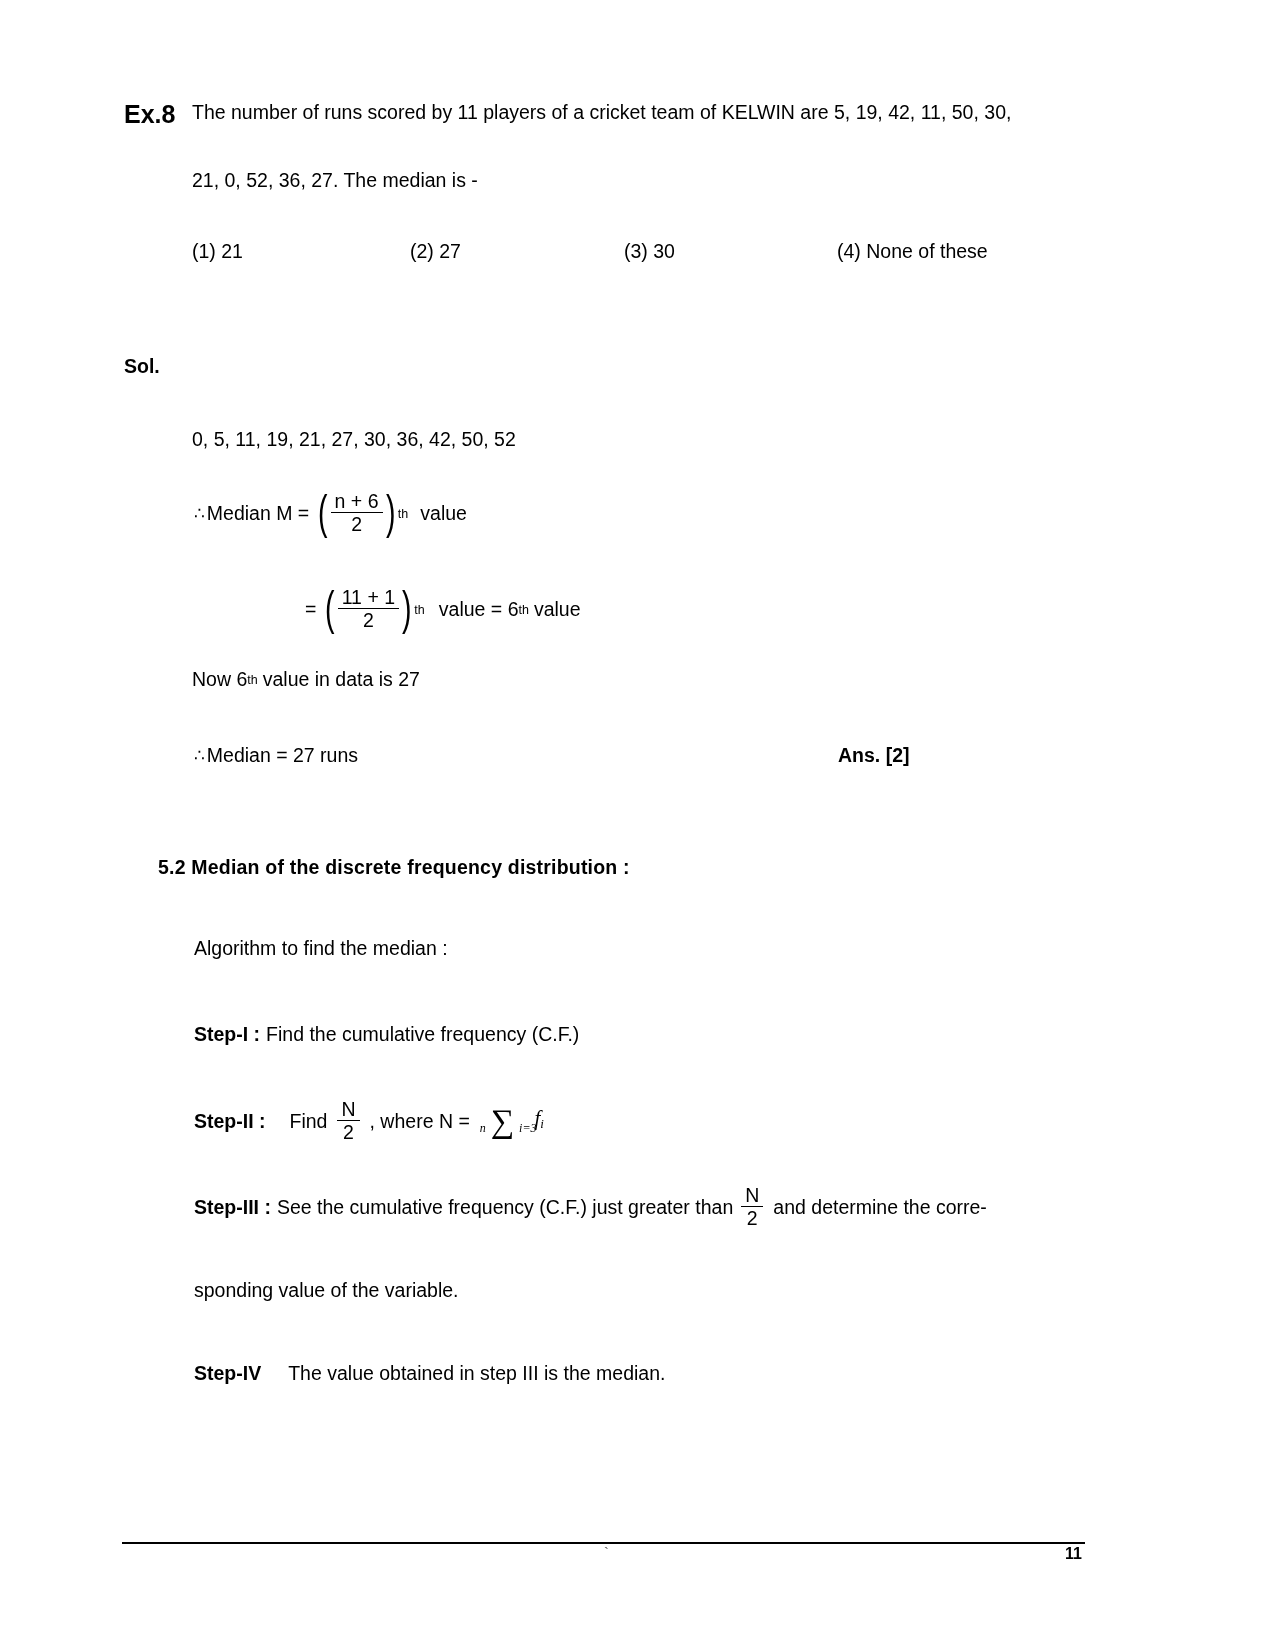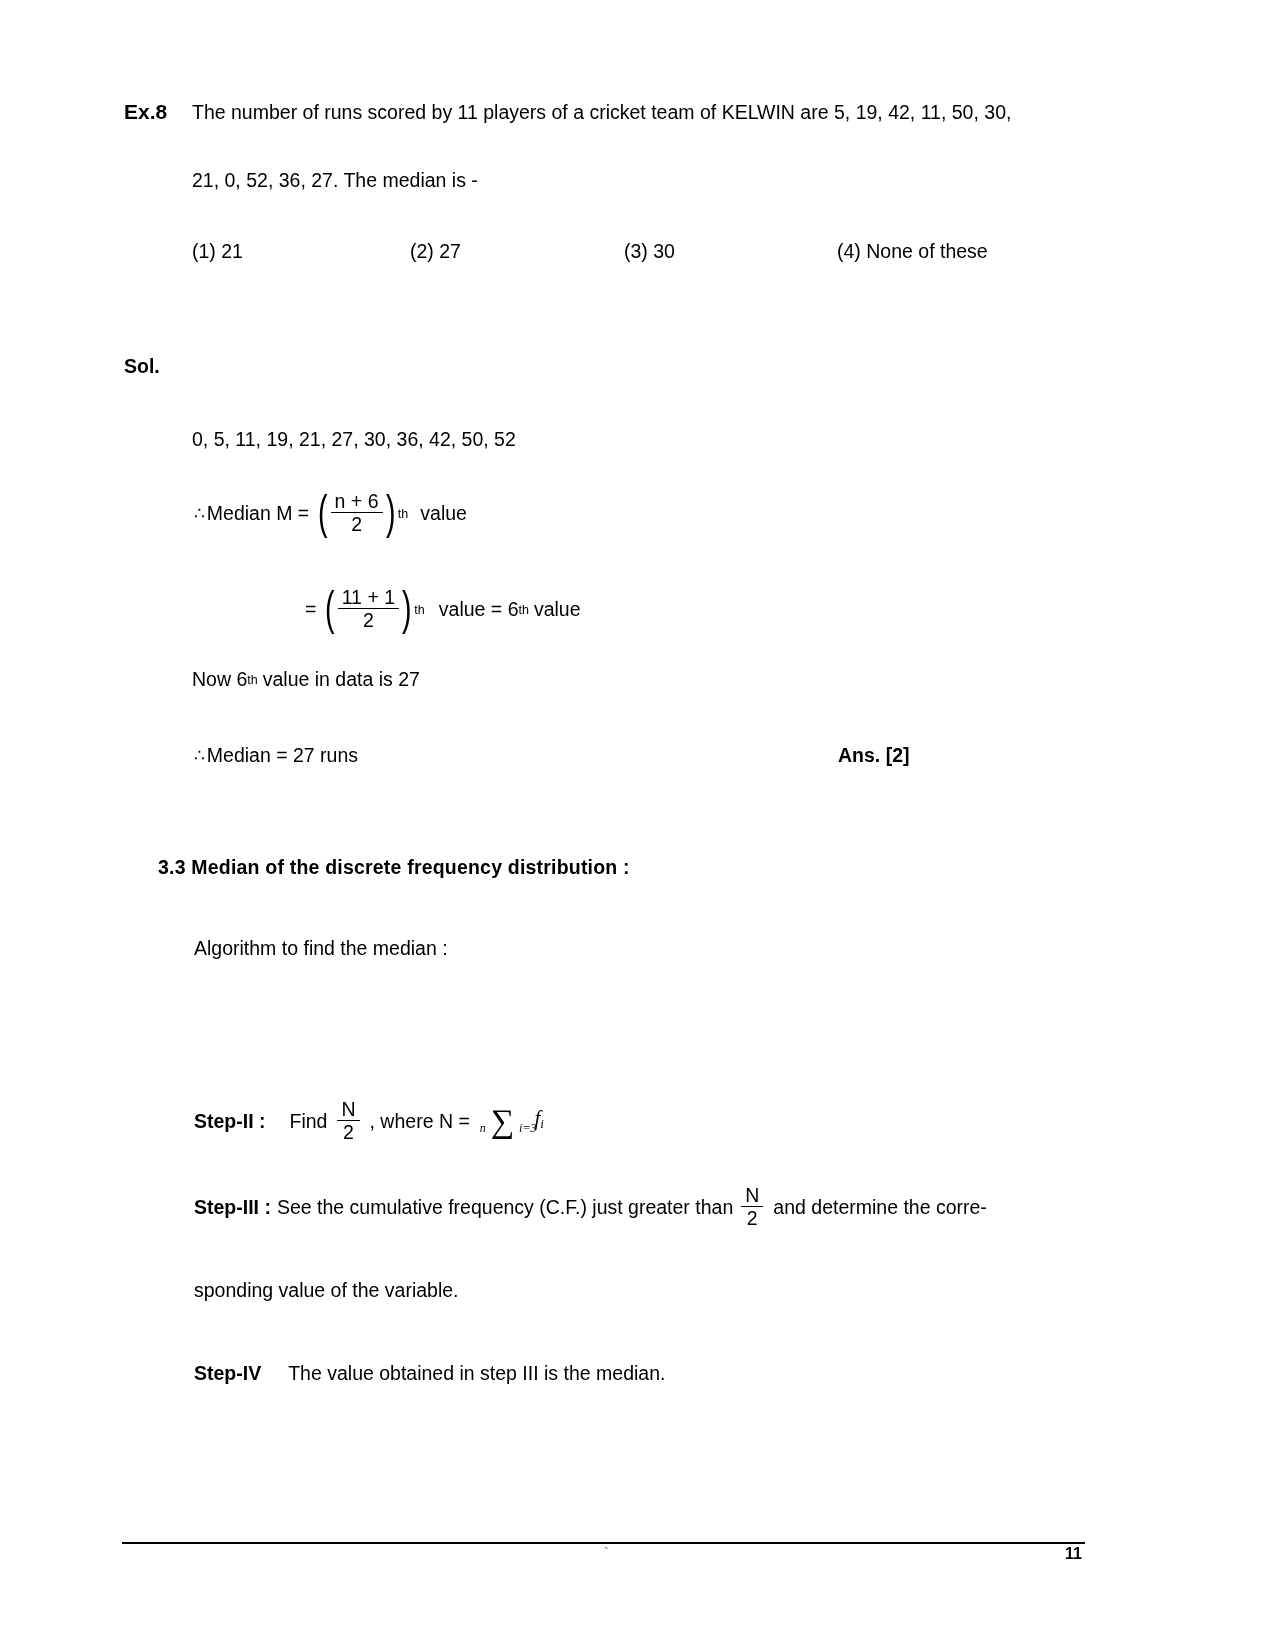--- a/index.html
+++ b/index.html
@@ -47,21 +47,21 @@
     line-height: 1.25;
     white-space: nowrap;
   }
   .label-bold {
     font-weight: bold;
   }
 
   .lbl-ex {
     position: absolute;
     left: 124px;
-    font-size: 21px;
+    font-size: 25px;
     font-weight: bold;
   }
   .lbl-sol {
     position: absolute;
     left: 124px;
     font-size: 19.5px;
     font-weight: bold;
   }
 
   
@@ -285,24 +285,28 @@
     <span style="padding-left:5px;">value in data is 27</span>
   </div>
 
   <div class="mathline" style="left:194px; top:744px;">
     <span class="therefore">∴</span>
     <span>Median = 27 runs</span>
   </div>
 
   <div class="ans-tag">Ans. [2]</div>
 
-  <div class="section-heading">3.3 Median of the discrete frequency distribution :</div>
+  <div class="section-heading">5.2 Median of the discrete frequency distribution :</div>
 
   <div class="body-text" style="left:194px; top:936px;">Algorithm to find the median :</div>
 
+  <div class="mathline" style="left:194px; top:1023px;">
+    <span class="label-bold" style="padding-right:6px;">Step-I :</span>
+    <span>Find the cumulative frequency (C.F.)</span>
+  </div>
 
   <div class="mathline" style="left:194px; top:1100px;">
     <span class="label-bold" style="padding-right:24px;">Step-II :</span>
     <span style="padding-right:10px;">Find</span>
     <span class="frac">
       <span class="num">N</span>
       <span class="den">2</span>
     </span>
     <span style="padding-left:10px; padding-right:10px;">, where N =</span>
     <span class="sigma-block">

